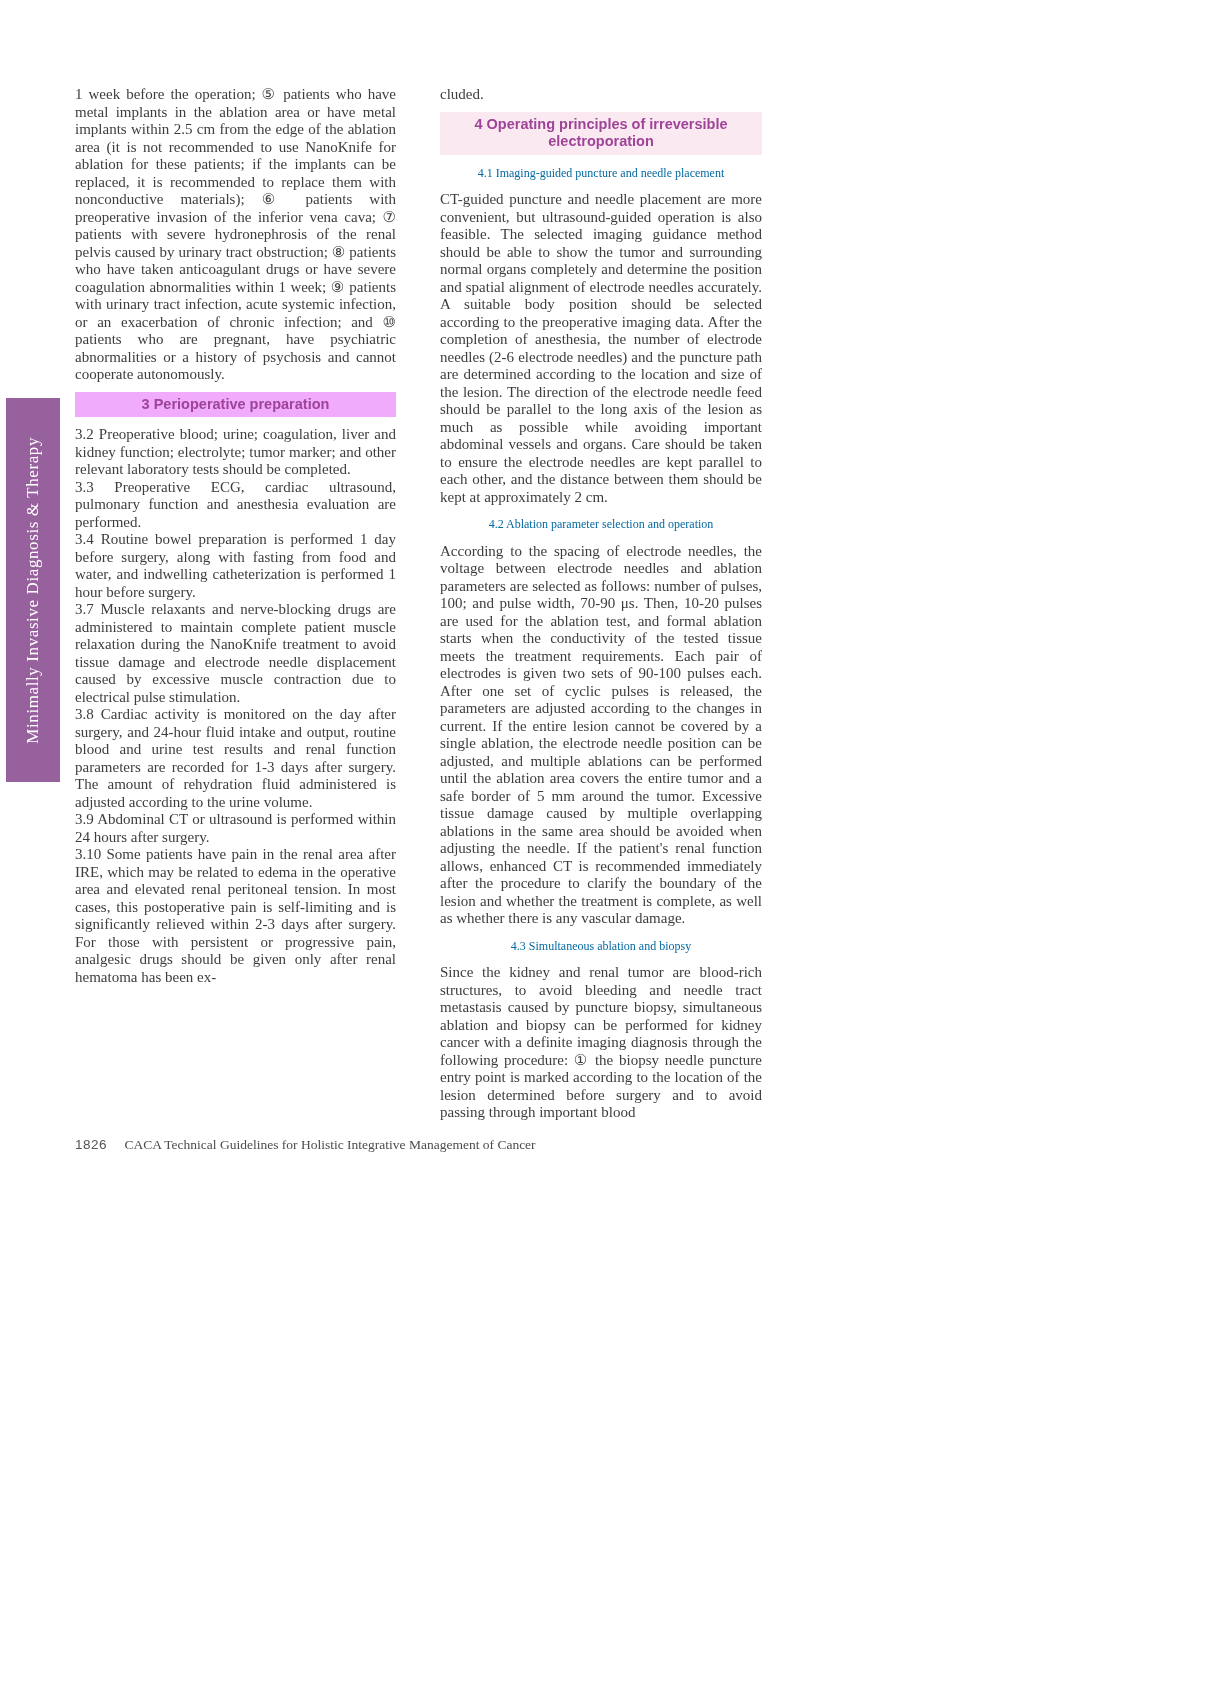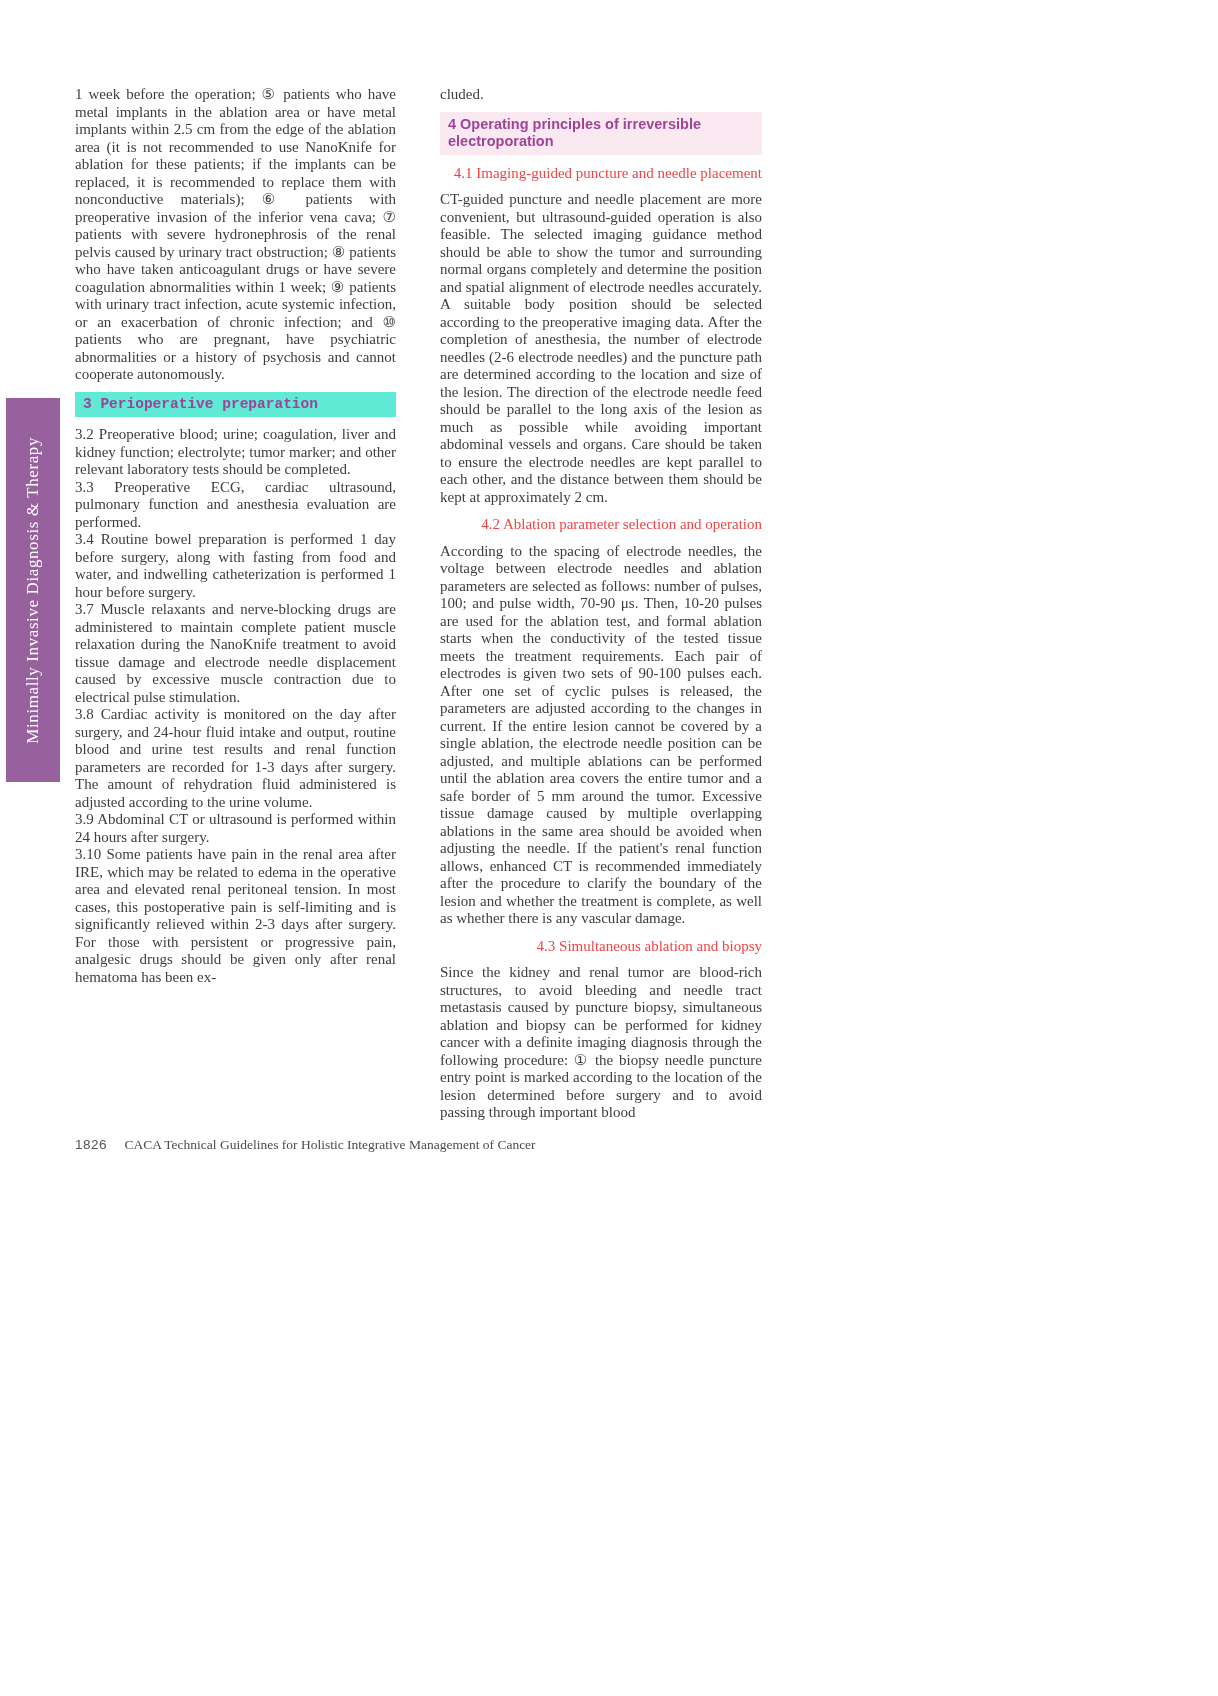--- a/index.html
+++ b/index.html
@@ -18,26 +18,26 @@
   }
   .col { position:absolute; top:58px;margin-top:28px; }
   .col-left  { left:75px;  width:321px; }
   .col-right { left:440px; width:322px; }
   .body-text {
     margin:0; font-size:15px; line-height:17.5px; color:#3d3d3d;
     text-align:justify; text-justify:inter-word;
   }
   .section-band {
     font-family:"Liberation Sans", sans-serif; font-weight:bold;
-    font-size:14.5px; line-height:17.5px; text-align:left;
+    font-size:14.5px; line-height:17.5px; text-align:center;
     padding:4px 8px; margin:8px 0 9px 0;
   }
   .subheading {
-    margin:10px 0 9px 0; font-size:15px; line-height:17.5px; color:#ef4444;
-    text-align:right;
+    margin:10px 0 9px 0; font-size:12px; line-height:17.5px; color:#0369a1;
+    text-align:center;
   }
   .footer {
     position:absolute; left:75px; top:1137px; width:760px;
     font-size:13.5px; color:#4c4c4c; white-space:nowrap;
   }
   .page-num {
     font-family:"Liberation Sans", sans-serif; margin-right:14px;
     letter-spacing:0.5px; color:#555555;
   }
   .footer-text { font-family:"Liberation Serif", serif; }
@@ -46,21 +46,21 @@
 <body>
 
 <div class="page">
 
   <div class="sidebar" style="background:#96619c;">
     <span class="sidebar-text">Minimally Invasive Diagnosis &amp; Therapy</span>
   </div>
 
   <div class="col col-left">
     <p class="body-text">1 week before the operation; ⑤ patients who have metal implants in the ablation area or have metal implants within 2.5 cm from the edge of the ablation area (it is not recommended to use NanoKnife for ablation for these patients; if the implants can be replaced, it is recommended to replace them with nonconductive materials); ⑥ patients with preoperative invasion of the inferior vena cava; ⑦ patients with severe hydronephrosis of the renal pelvis caused by urinary tract obstruction; ⑧ patients who have taken anticoagulant drugs or have severe coagulation abnormalities within 1 week; ⑨ patients with urinary tract infection, acute systemic infection, or an exacerbation of chronic infection; and ⑩ patients who are pregnant, have psychiatric abnormalities or a history of psychosis and cannot cooperate autonomously.</p>
-    <div class="section-band" style="background:#5eead4; color:#9e4397;font-family:Liberation Mono, monospace;">
+    <div class="section-band" style="background:#f0abfc; color:#9e4397;">
       <span>3 Perioperative preparation</span>
     </div>
     <p class="body-text">3.2 Preoperative blood; urine; coagulation, liver and kidney function; electrolyte; tumor marker; and other relevant laboratory tests should be completed.</p>
     <p class="body-text">3.3 Preoperative ECG, cardiac ultrasound, pulmonary function and anesthesia evaluation are performed.</p>
     <p class="body-text">3.4 Routine bowel preparation is performed 1 day before surgery, along with fasting from food and water, and indwelling catheterization is performed 1 hour before surgery.</p>
     <p class="body-text">3.7 Muscle relaxants and nerve-blocking drugs are administered to maintain complete patient muscle relaxation during the NanoKnife treatment to avoid tissue damage and electrode needle displacement caused by excessive muscle contraction due to electrical pulse stimulation.</p>
     <p class="body-text">3.8 Cardiac activity is monitored on the day after surgery, and 24-hour fluid intake and output, routine blood and urine test results and renal function parameters are recorded for 1-3 days after surgery. The amount of rehydration fluid administered is adjusted according to the urine volume.</p>
     <p class="body-text">3.9 Abdominal CT or ultrasound is performed within 24 hours after surgery.</p>
     <p class="body-text">3.10 Some patients have pain in the renal area after IRE, which may be related to edema in the operative area and elevated renal peritoneal tension. In most cases, this postoperative pain is self-limiting and is significantly relieved within 2-3 days after surgery. For those with persistent or progressive pain, analgesic drugs should be given only after renal hematoma has been ex-</p>
   </div>

